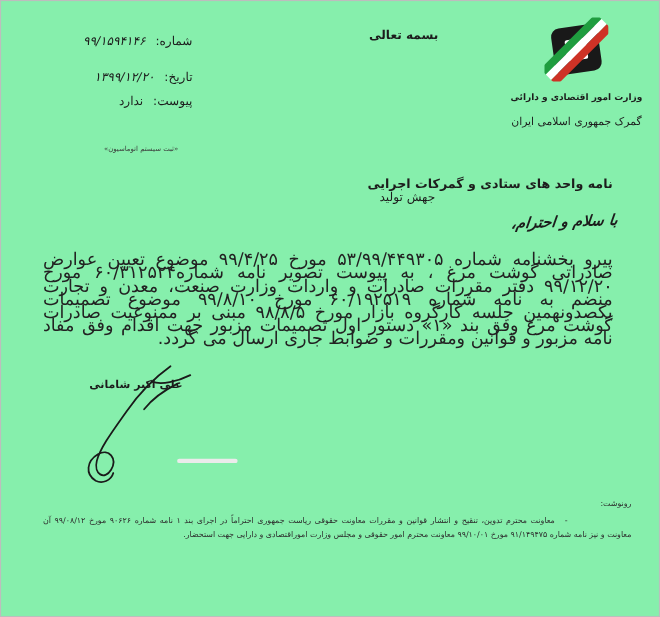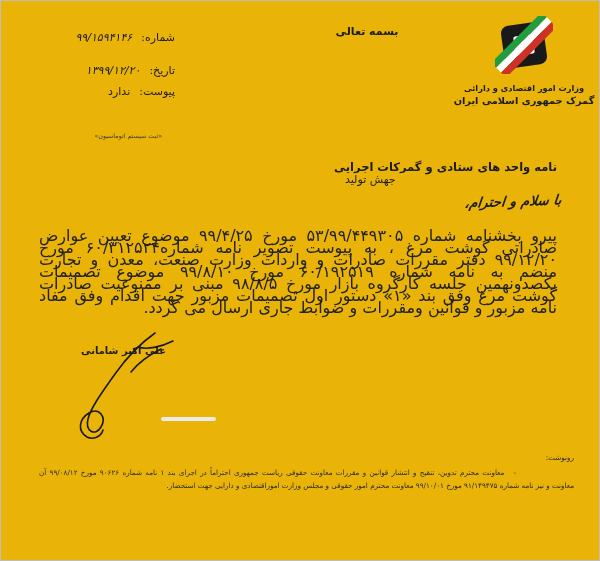--- a/index.html
+++ b/index.html
@@ -5,36 +5,36 @@
   :root{
     --ink:#1c1c1c;
     --logo-black:#191919;
     --logo-green:#1f9d3f;
     --logo-white:#ffffff;
     --logo-red:#ce3226;
   }
   html,body{margin:0;padding:0;background:#fff;}
   .page{
     position:relative;width:600px;height:561px;box-sizing:border-box;
-    background:#eab308;border:1px solid #bdbdbd;overflow:hidden;
+    background:#86efac;border:1px solid #bdbdbd;overflow:hidden;
     font-family:"DejaVu Sans",sans-serif;color:var(--ink);
     direction:rtl;
   }
   
   .meta-row{position:absolute;right:424px;white-space:nowrap;font-size:11px;direction:rtl;}
   .meta-row .lbl{font-weight:normal;}
   .meta-row .val{font-style:italic;margin-right:9px;letter-spacing:.5px;}
   .meta-note{position:absolute;right:437px;top:131px;font-size:6.3px;color:#3a3a3a;white-space:nowrap;}
   
   .bismillah{position:absolute;left:326px;top:24px;width:80px;text-align:center;font-size:11px;font-weight:bold;}
   
   .letterhead{position:absolute;top:15px;right:8px;width:134px;display:flex;flex-direction:column;align-items:center;}
   .letterhead svg{display:block;}
   .ministry{font-size:8.2px;font-weight:bold;margin-top:9px;white-space:nowrap;}
-  .organization{font-size:9.8px;font-weight:bold;margin-top:2px;white-space:nowrap;}
+  .organization{font-size:9.8px;font-weight:normal;margin-top:13px;white-space:nowrap;}
   
   .slogan{position:absolute;left:344px;top:124px;font-size:11px;font-weight:normal;white-space:nowrap;margin-top:48px;}
   
   .recipient{position:absolute;right:42px;top:159px;font-size:11.5px;font-weight:bold;white-space:nowrap;}
   
   .salutation{
     position:absolute;right:38px;top:192px;font-size:13.5px;font-weight:bold;
     font-family:"DejaVu Serif",serif;font-style:italic;
     transform:skewX(-8deg) rotate(-2deg);white-space:nowrap;
   }

